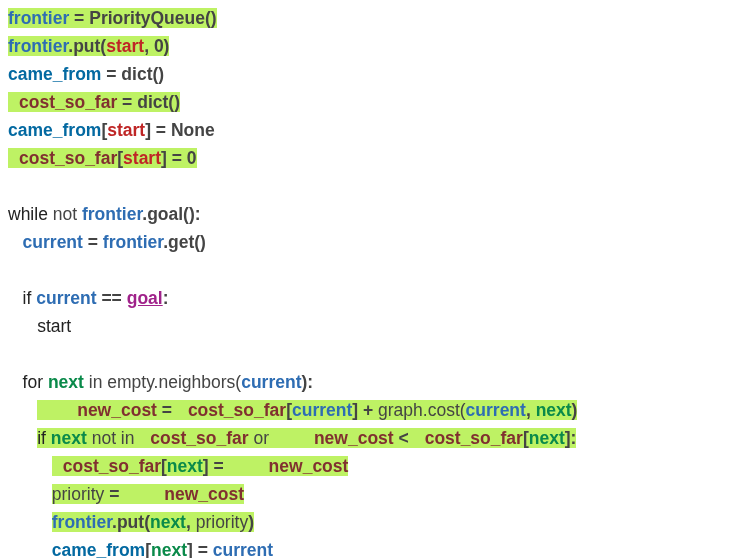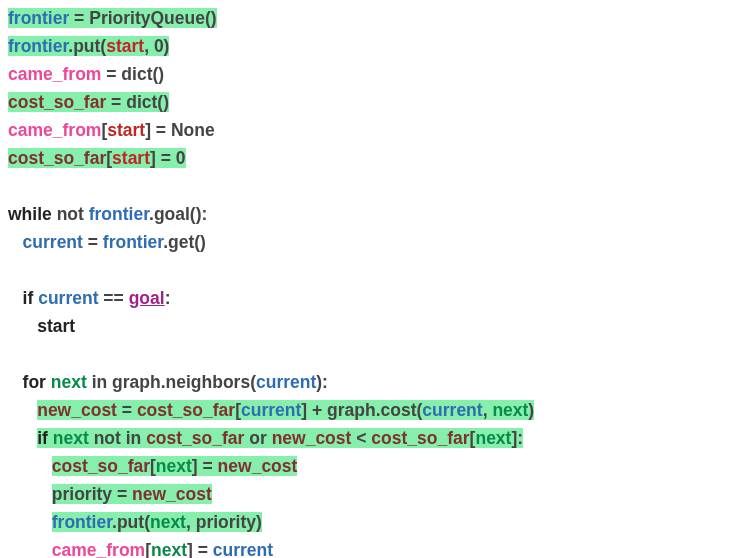--- a/index.html
+++ b/index.html
@@ -11,50 +11,50 @@
     line-height: 1.6;
     color: #444;
   }
   pre.code {
     margin: 0;
     padding: 4px 8px;
     font-family: inherit;
     font-weight: 600;
     white-space: pre;
   }
-  .hl { background: #86efac; }
+  .hl { background: #bef264; }
   .c-frontier   { color: #2e6db3; }
   .c-current    { color: #2e6db3; }
   .c-blue       { color: #2e6db3; }
   .c-start      { color: #bf2626; }
-  .c-camefrom   { color: #ec4899; }
-  .c-costsofar  { color: #803030; }
-  .c-newcost    { color: #803030; }
+  .c-camefrom   { color: #0369a1; }
+  .c-costsofar  { color: #803030; margin-left: 11px; }
+  .c-newcost    { color: #803030; padding-left: 40px; }
   .c-next       { color: #0a8a4a; }
   .c-goal       { color: #a0228a; text-decoration: underline; }
-  .kw           { color: #222; font-weight: 700; }
+  .kw           { color: #222; font-weight: 400; }
   .plain        { color: #444; }
-  .w400         { font-weight: 700; }
+  .w400         { font-weight: 400; }
 </style>
 </head>
 <body>
 
 <pre class="code"><span class="hl"><span class="c-frontier">frontier</span><span class="plain"> = </span><span class="plain">PriorityQueue()</span></span>
 <span class="hl"><span class="c-frontier">frontier</span><span class="plain">.put(</span><span class="c-start">start</span><span class="plain">, </span><span class="plain">0</span><span class="plain">)</span></span>
 <span><span class="c-camefrom">came_from</span><span class="plain"> = </span><span class="plain">dict()</span></span>
 <span class="hl"><span class="c-costsofar">cost_so_far</span><span class="plain"> = </span><span class="plain">dict()</span></span>
 <span><span class="c-camefrom">came_from</span><span class="plain">[</span><span class="c-start">start</span><span class="plain">]</span><span class="plain"> = </span><span class="plain">None</span></span>
 <span class="hl"><span class="c-costsofar">cost_so_far</span><span class="plain">[</span><span class="c-start">start</span><span class="plain">]</span><span class="plain"> = </span><span class="plain">0</span></span>
 <span> </span>
 <span><span class="kw">while</span><span class="plain"> </span><span class="plain w400">not</span><span class="plain"> </span><span class="c-frontier">frontier</span><span class="plain">.goal():</span></span>
 <span>   <span class="c-current">current</span><span class="plain"> = </span><span class="c-frontier">frontier</span><span class="plain">.get()</span></span>
 <span> </span>
 <span>   <span class="kw">if</span><span class="plain"> </span><span class="c-current">current</span><span class="plain"> </span><span class="plain">==</span><span class="plain"> </span><span class="c-goal">goal</span><span class="plain">:</span></span>
 <span>      <span class="kw">start</span></span>
 <span> </span>
-<span>   <span class="kw">for</span><span class="plain"> </span><span class="c-next">next</span><span class="plain"> </span><span class="plain w400">in</span><span class="plain"> </span><span class="plain w400">graph.neighbors(</span><span class="c-current">current</span><span class="plain">):</span></span>
+<span>   <span class="kw">for</span><span class="plain"> </span><span class="c-next">next</span><span class="plain"> </span><span class="plain w400">in</span><span class="plain"> </span><span class="plain w400">empty.neighbors(</span><span class="c-current">current</span><span class="plain">):</span></span>
 <span>      <span class="hl"><span class="c-newcost">new_cost</span><span class="plain"> = </span><span class="c-costsofar">cost_so_far</span><span class="plain">[</span><span class="c-current">current</span><span class="plain">]</span><span class="plain"> + </span><span class="plain w400">graph.cost(</span><span class="c-current">current</span><span class="plain">, </span><span class="c-next">next</span><span class="plain">)</span></span></span>
 <span>      <span class="hl"><span class="kw">if</span><span class="plain"> </span><span class="c-next">next</span><span class="plain"> </span><span class="plain w400">not in</span><span class="plain"> </span><span class="c-costsofar">cost_so_far</span><span class="plain"> </span><span class="plain w400">or</span><span class="plain"> </span><span class="c-newcost">new_cost</span><span class="plain"> </span><span class="plain">&lt;</span><span class="plain"> </span><span class="c-costsofar">cost_so_far</span><span class="plain">[</span><span class="c-next">next</span><span class="plain">]</span><span class="plain">:</span></span></span>
 <span>         <span class="hl"><span class="c-costsofar">cost_so_far</span><span class="plain">[</span><span class="c-next">next</span><span class="plain">]</span><span class="plain"> = </span><span class="c-newcost">new_cost</span></span></span>
 <span>         <span class="hl"><span class="plain w400">priority</span><span class="plain"> = </span><span class="c-newcost">new_cost</span></span></span>
 <span>         <span class="hl"><span class="c-frontier">frontier</span><span class="plain">.put(</span><span class="c-next">next</span><span class="plain">, </span><span class="plain w400">priority</span><span class="plain">)</span></span></span>
 <span>         <span class="c-camefrom">came_from</span><span class="plain">[</span><span class="c-next">next</span><span class="plain">]</span><span class="plain"> = </span><span class="c-blue">current</span></span>
 </pre>
 
 </body></html>

